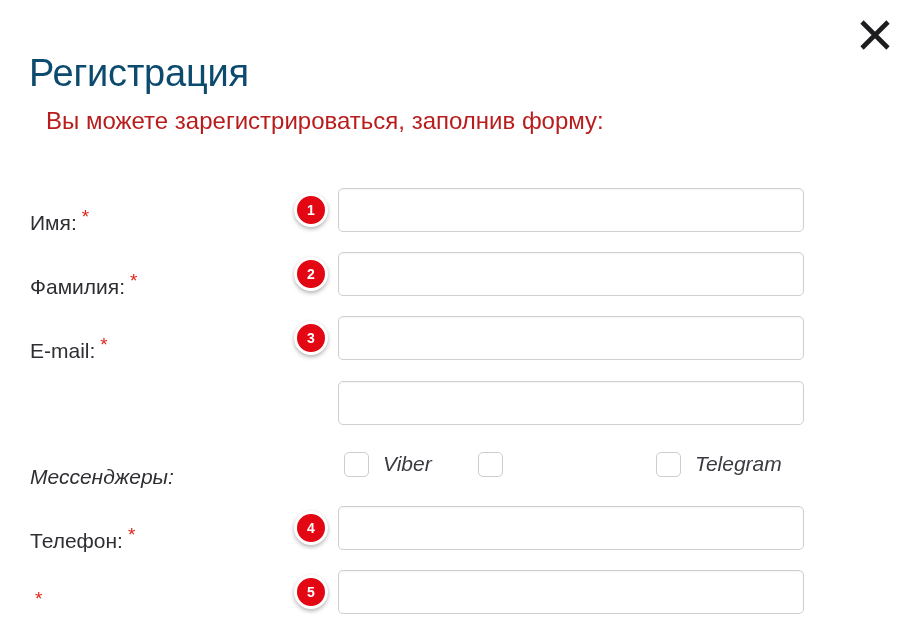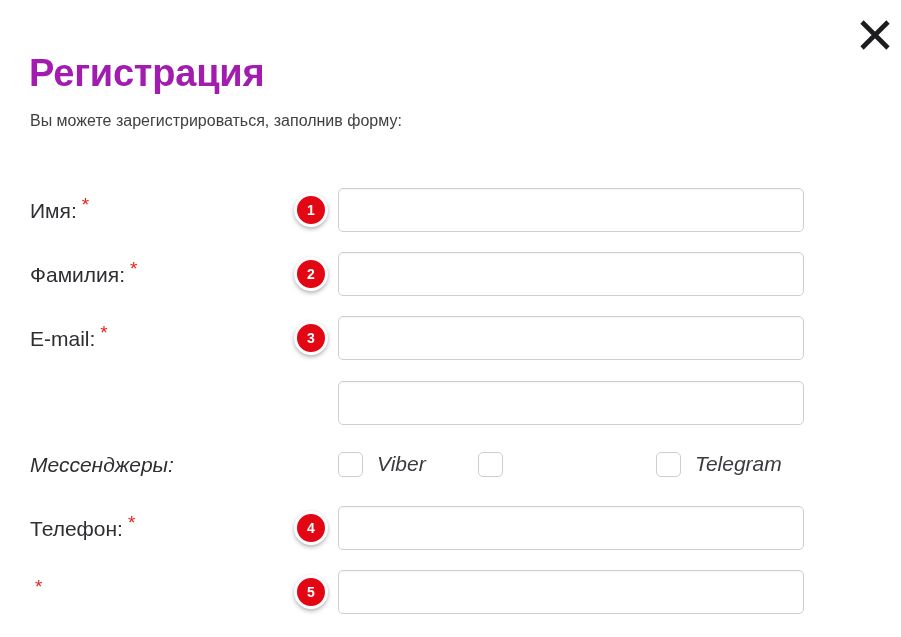--- a/index.html
+++ b/index.html
@@ -34,53 +34,53 @@
   }
   .close-btn svg { display: block; }
 
   
   .title {
     position: absolute;
     left: 29px;
     top: 50px;
     font-size: 38px;
     line-height: 46px;
-    font-weight: 700;
+    font-weight: 400;
     letter-spacing: -0.2px;
-    color: #a21caf;
+    color: #0c4a6e;
     white-space: nowrap;
   }
   .subtitle {
     position: absolute;
-    left: 30px;
+    left: 46px;
     top: 108px;
-    font-size: 16px;
+    font-size: 24px;
     line-height: 26px;
     font-weight: 400;
-    color: #404040;
+    color: #b91c1c;
     white-space: nowrap;
   }
 
   
   .form {
     position: absolute;
     left: 0;
     top: 0;
     width: 901px;
   }
   .row {
     position: absolute;
     left: 0;
     width: 901px;
     height: 44px;
   }
   .row-label {
     position: absolute;
     left: 30px;
-    top: 0;
+    top: 12px;
     height: 44px;
     display: flex;
     align-items: center;
     font-size: 21px;
     line-height: 1;
     color: #2e2e33;
     white-space: nowrap;
     justify-content: center;
   }
   .req {
@@ -205,21 +205,21 @@
         <input class="field" type="text" placeholder="" style="">
       </div>
       <div class="row" style="top: 381px;">
         <input class="field" type="text" placeholder="" style="">
       </div>
       <div class="row" style="top: 442px; font-style: italic;">
         <div class="row-label">
           <span>Мессенджеры:</span>
         </div>
         <div class="check-group">
-          <label class="check-item" style="position: absolute; left: 0px;">
+          <label class="check-item" style="position: absolute; left: 6px;">
             <span class="cbox"></span>
             <span class="cbox-label">Viber</span>
           </label>
           <label class="check-item" style="position: absolute; left: 140px;">
             <span class="cbox"></span>
           </label>
           <label class="check-item" style="position: absolute; left: 318px;">
             <span class="cbox"></span>
             <span class="cbox-label">Telegram</span>
           </label>

